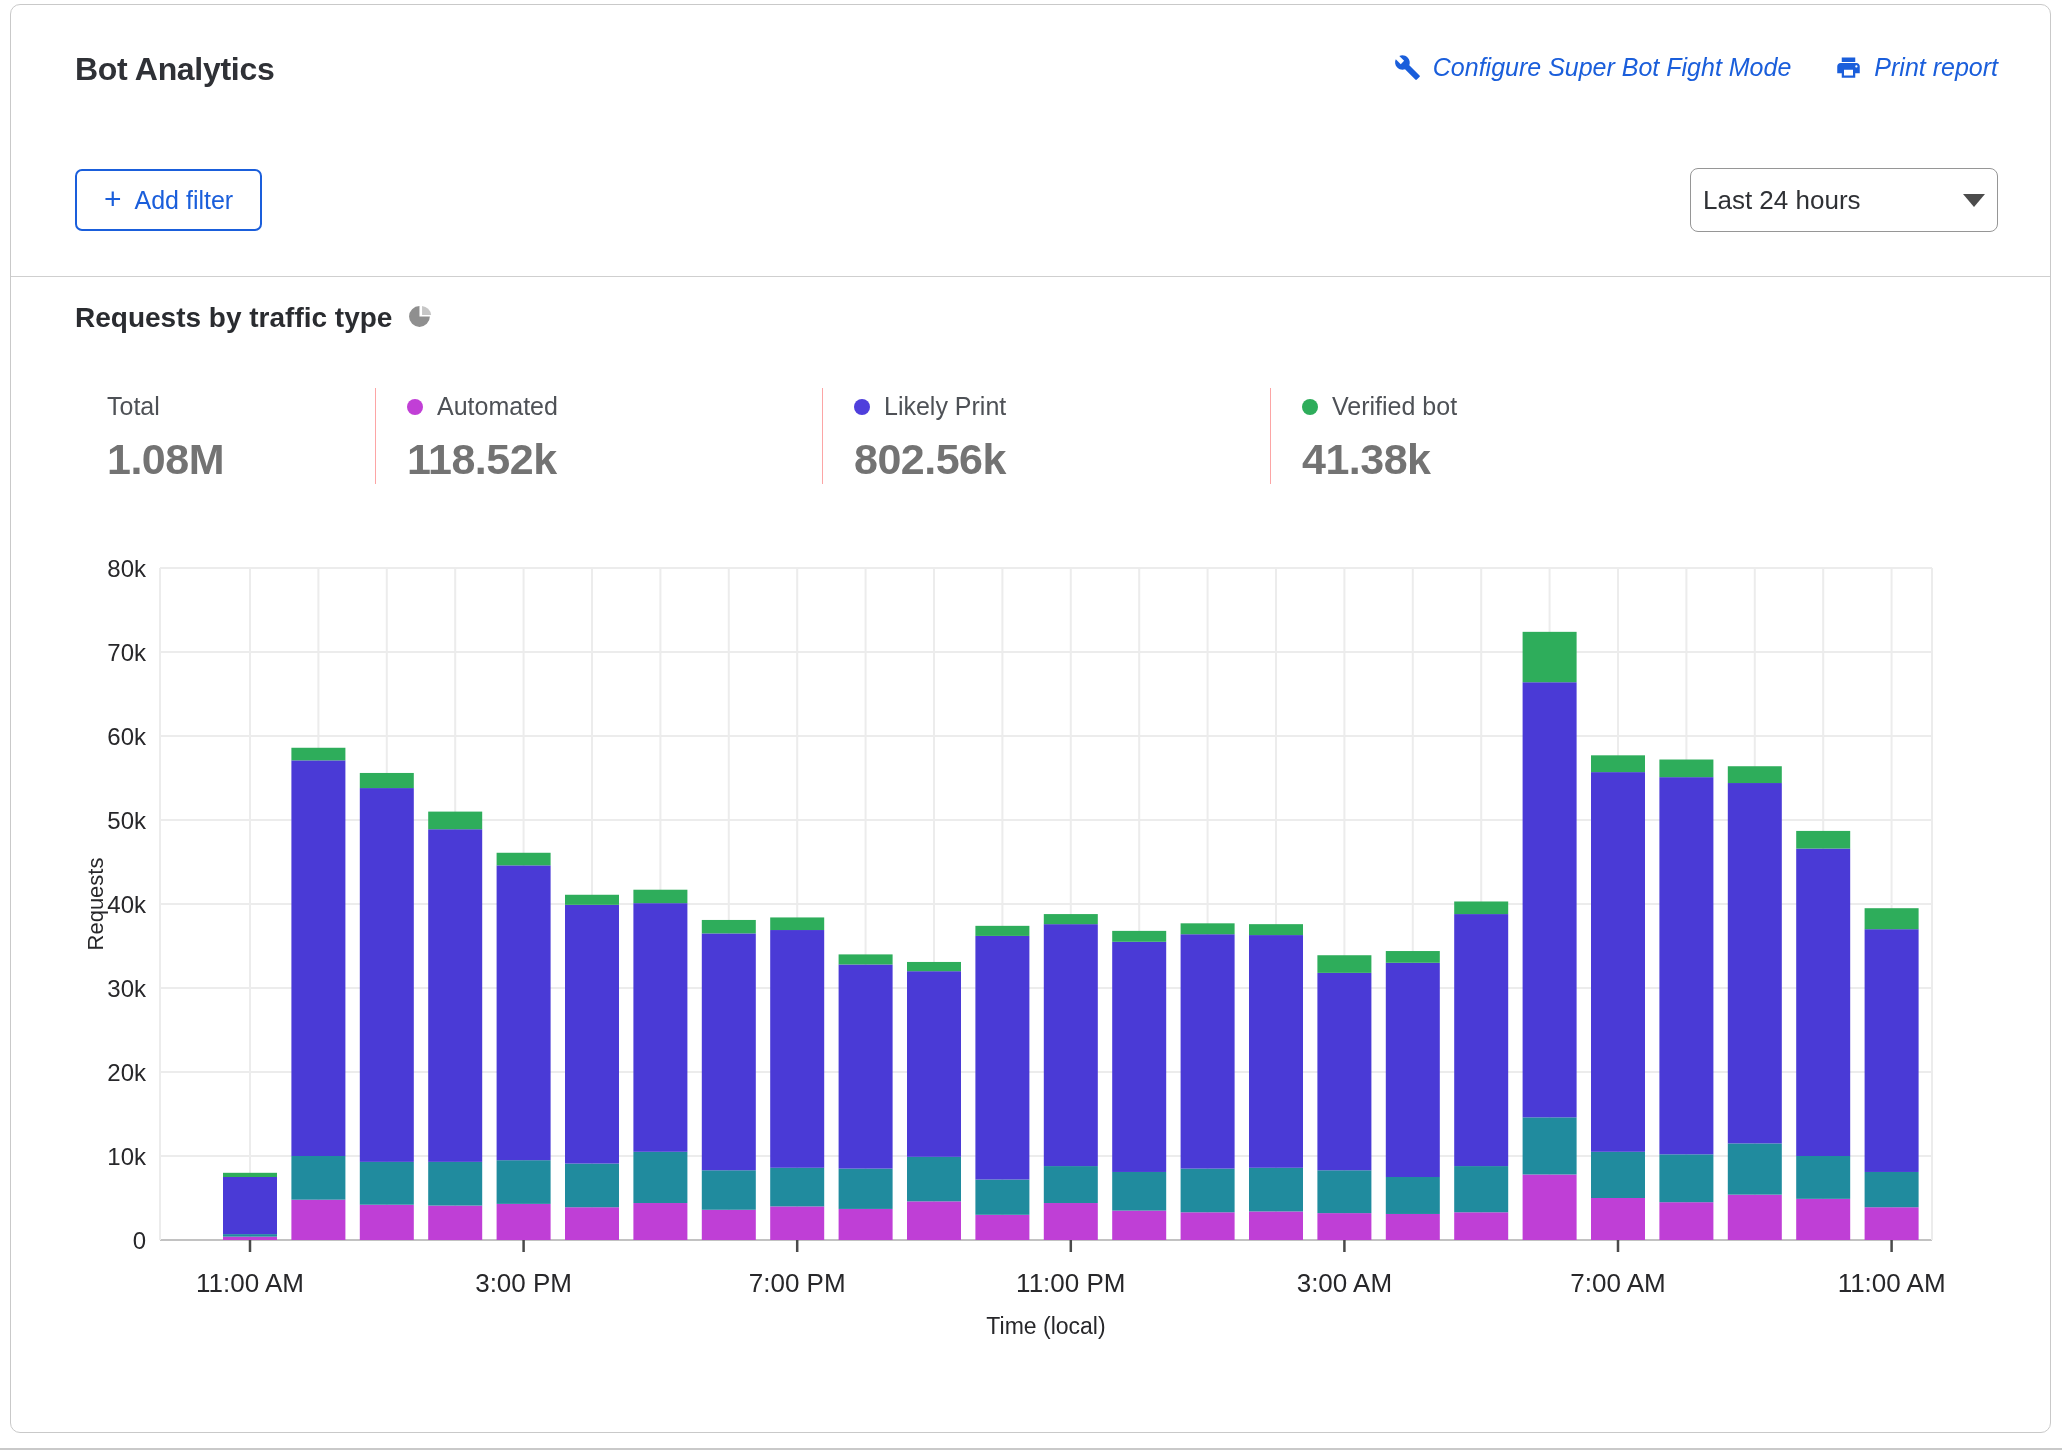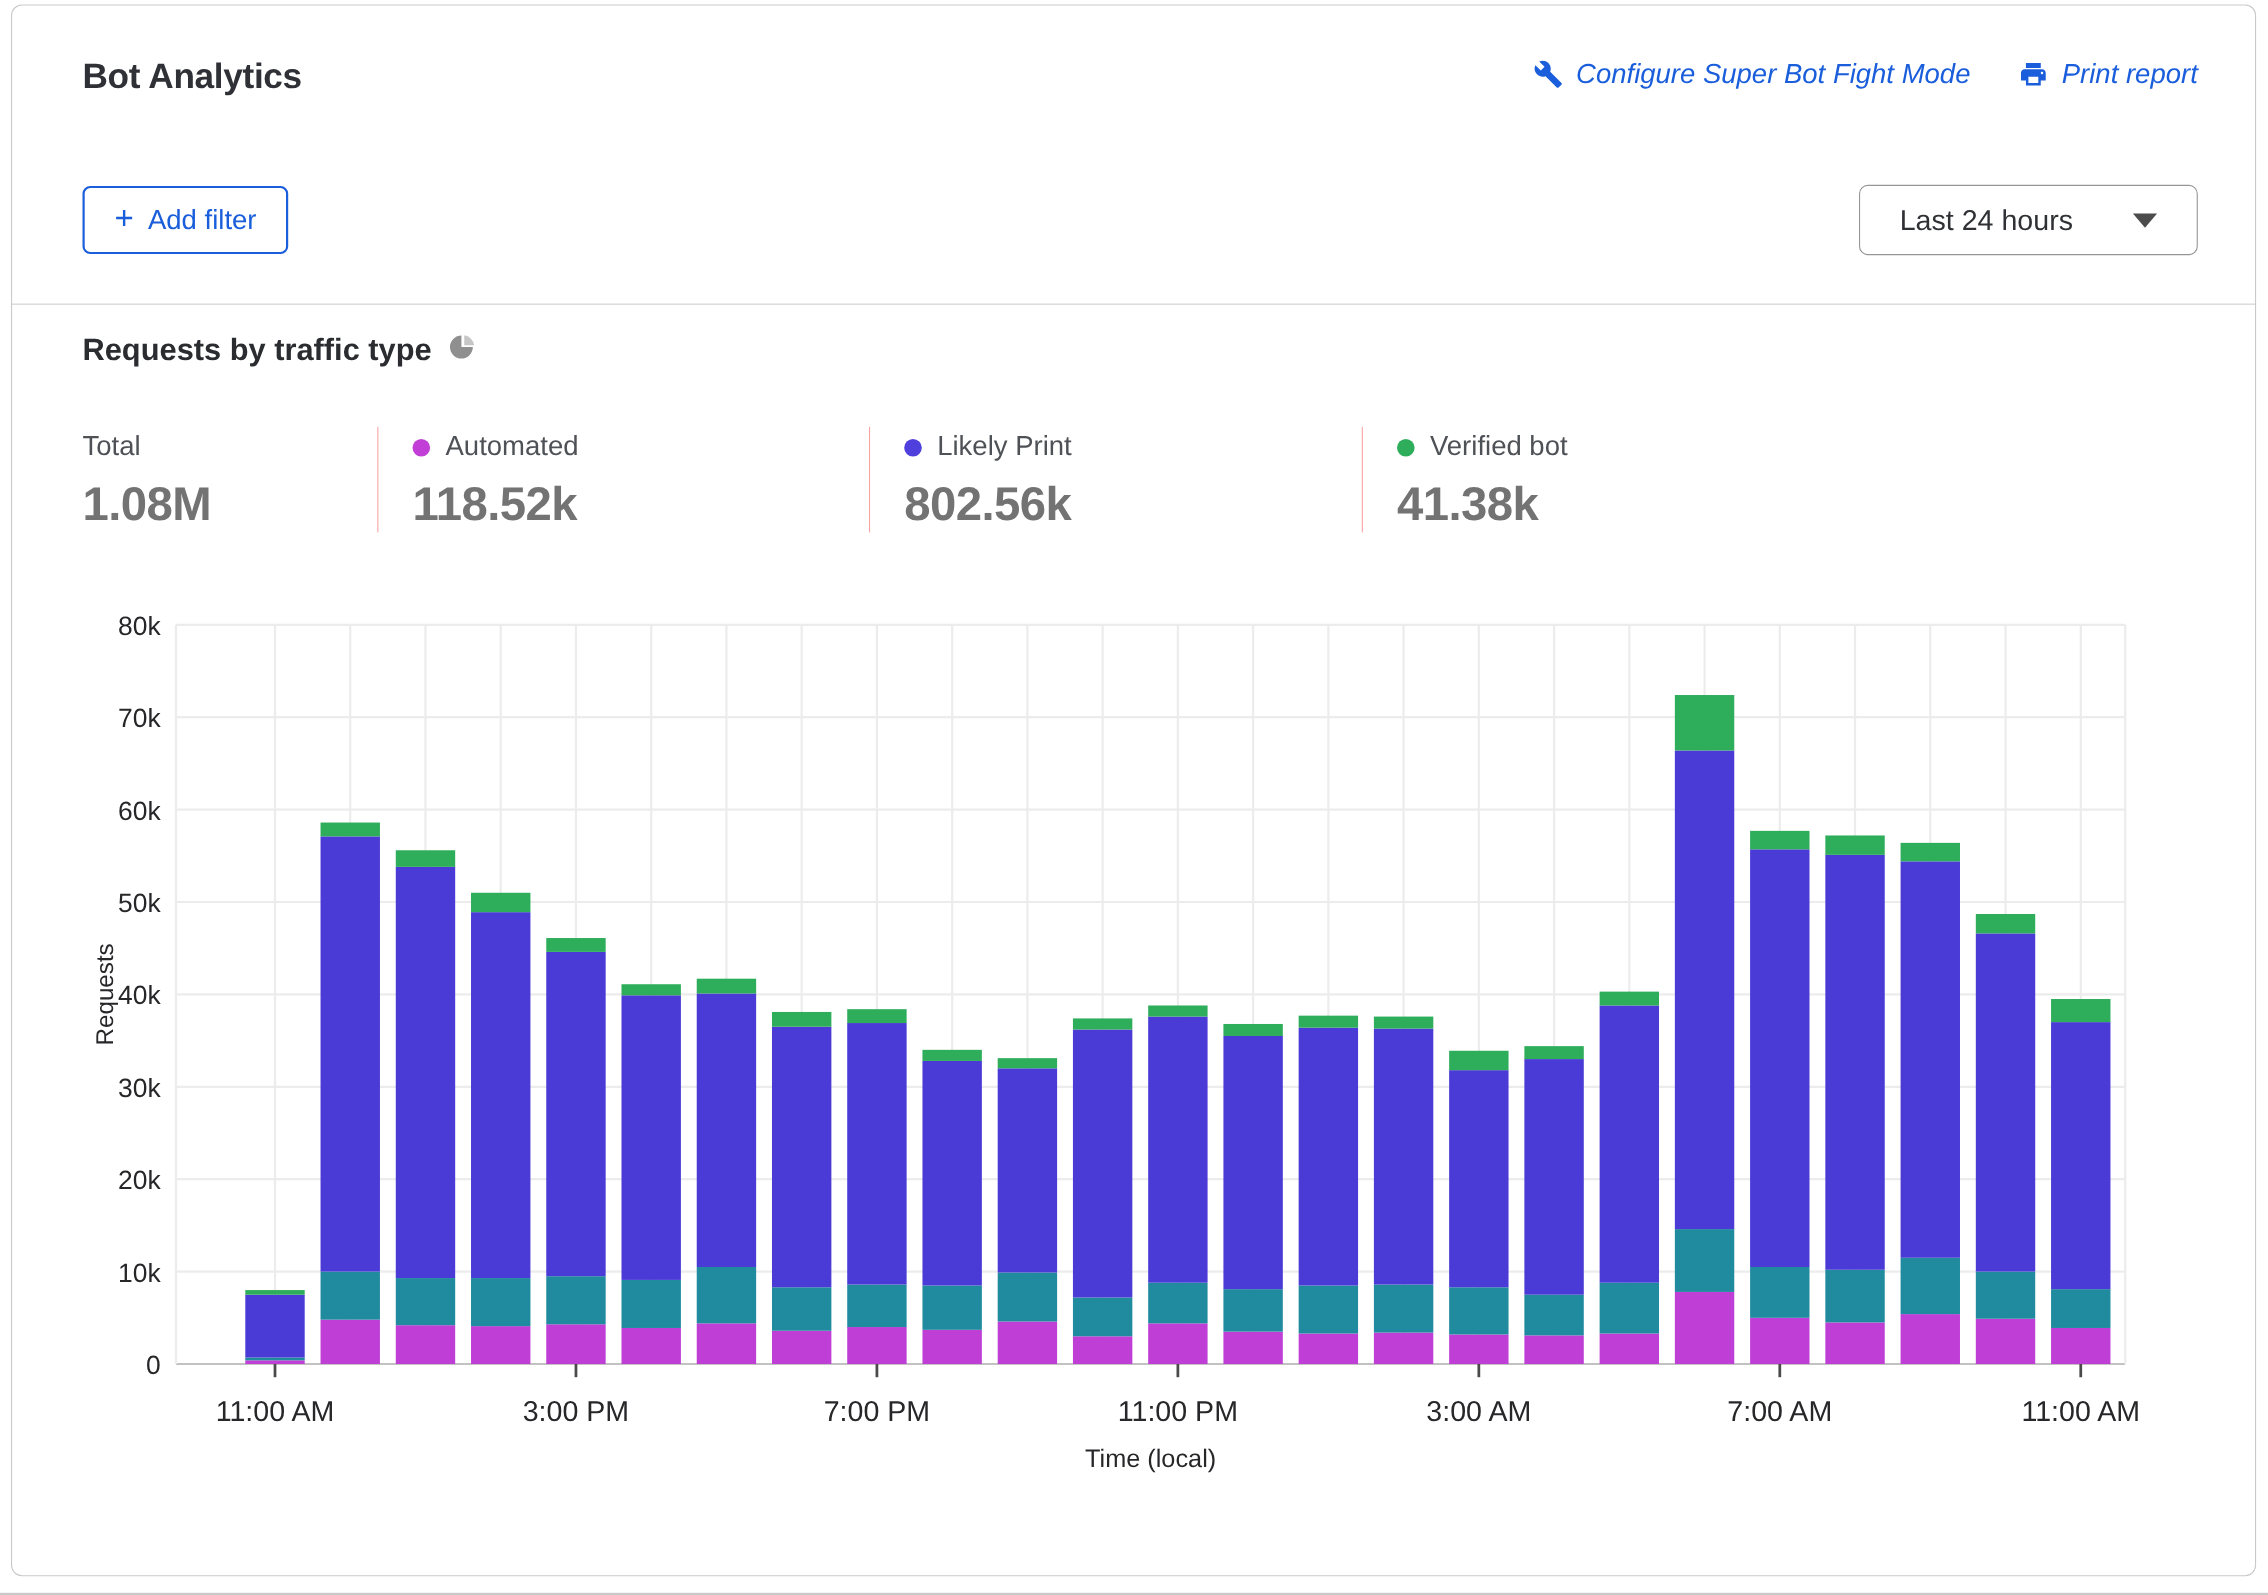--- a/index.html
+++ b/index.html
@@ -30,32 +30,32 @@
     display:inline-flex; align-items:center; gap:13px;
     height:62px; padding:0 27px;
     border:2px solid #1a5edb; border-radius:7px;
     color:#1a5edb; font-size:25px; background:#fff; cursor:pointer;
   }
   .add-filter-btn .plus { font-size:30px; font-weight:500; line-height:1; margin-top:-3px; }
   .select {
     width:308px; height:64px;
     border:1.5px solid #969696; border-radius:8px;
     display:flex; align-items:center; justify-content:space-between;
-    padding:0 36px; font-size:26px; color:#2f3135; background:#fff; cursor:pointer;
+    padding:0 12px; font-size:26px; color:#2f3135; background:#fff; cursor:pointer;
   }
   .caret {
     width:0; height:0;
     border-left:11px solid transparent; border-right:11px solid transparent;
     border-top:13px solid #4c4c4c;
   }
   .divider { position:absolute; left:0; top:271px; width:100%; height:1px; background:#cfcfcf; }
   .card-body { padding:70px 52px 0 64px; }
   .section-heading { display:flex; align-items:center; gap:16px; }
   .section-title { font-size:28px; font-weight:700; color:#2a2c30; }
-  .stats-row { display:flex; margin-top:54px; }
+  .stats-row { display:flex; margin-top:54px;margin-left:32px; }
   .stat { padding-top:4px; }
   .stat.c1 { width:268px; }
   .stat.c2 { width:447px; }
   .stat.c3 { width:448px; }
   .stat.c4 { width:448px; }
   .stat.c5 { flex:1; }
   .stat.bordered { border-left:1px solid #fca5a5; padding-left:31px; }
   .stat-label { font-size:25px; color:#4e5156; display:flex; align-items:center; gap:14px; }
   .dot { width:16px; height:16px; border-radius:50%; display:inline-block; flex:none; }
   .stat-value { margin-top:14px; font-size:43px; font-weight:700; color:#737373; letter-spacing:-0.5px; }

